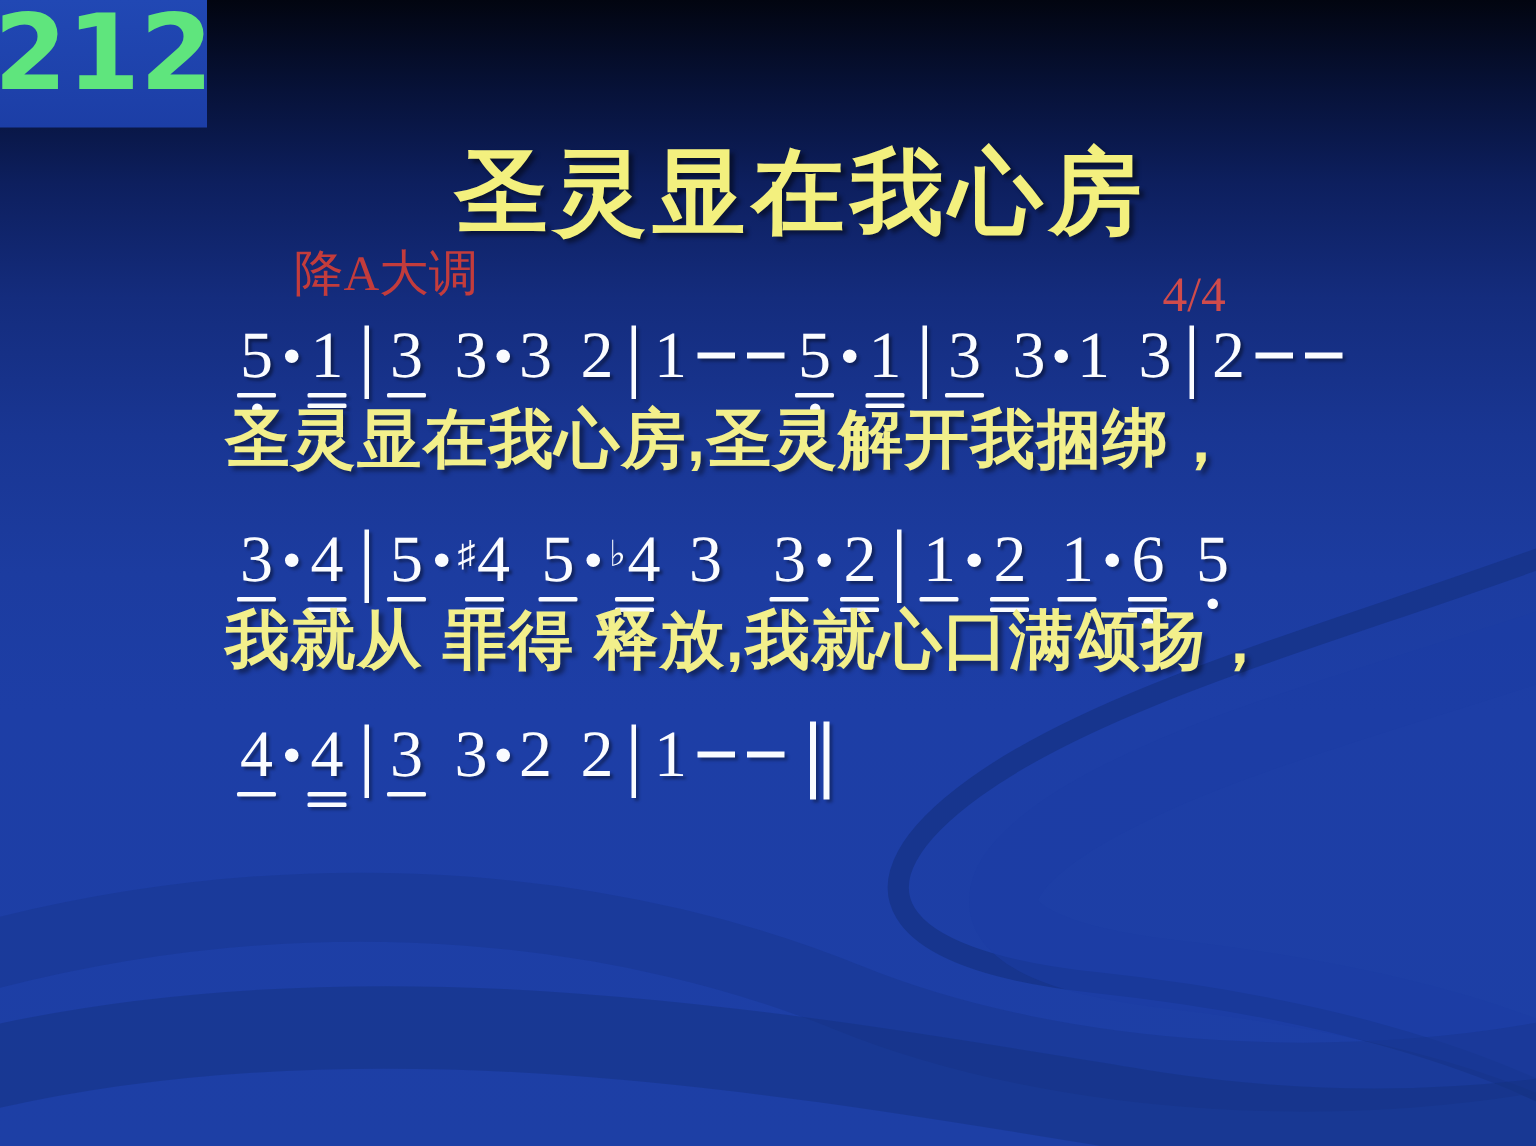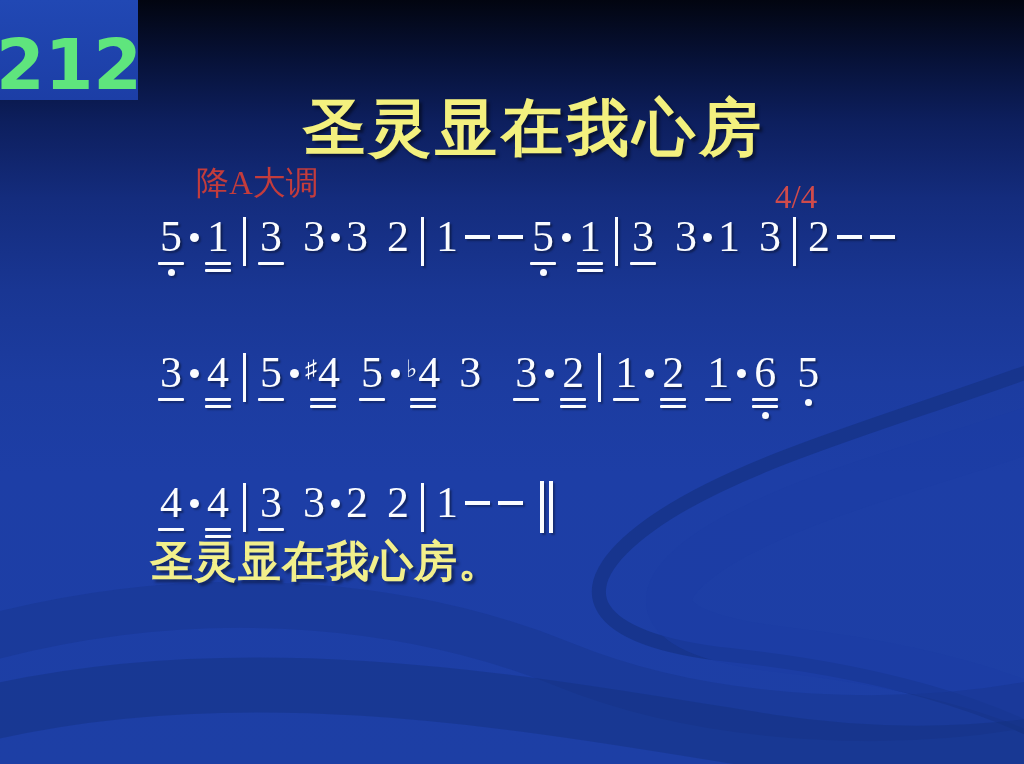--- a/index.html
+++ b/index.html
@@ -7,23 +7,23 @@
     position:relative;
     width:1024px;height:764px;
     overflow:hidden;
     background:linear-gradient(to bottom,
       #020510 0%, #071239 8%, #0d1f5e 16%, #142c7d 26%,
       #193693 38%, #1c3ca0 50%, #1d3ea6 62%, #1d3fa5 100%);
     font-family:"Liberation Sans","DejaVu Sans",sans-serif;
   }
   .swoosh{position:absolute;left:0;top:0;width:1024px;height:764px;pointer-events:none;}
   .num-box{
-    position:absolute;left:0;top:0;width:138px;height:100px;
+    position:absolute;left:0;top:0;width:138px;height:85px;
     background:linear-gradient(to bottom,#2148b4,#1c3ea6);
-    display:flex;align-items:flex-end;justify-content:center;
+    display:flex;align-items:flex-start;justify-content:center;
   }
   .num-box .num{
     font-family:"DejaVu Sans","Liberation Sans",sans-serif;
     font-weight:bold;font-size:70px;line-height:1;color:#5fe57d;
   }
   .title{
     position:absolute;left:0;top:86px;width:1024px;
     padding-left:44px;box-sizing:border-box;
     text-align:center;
     font-size:62px;font-weight:bold;letter-spacing:4px;
@@ -179,20 +179,21 @@
       <span class="note">
         <span class="d">2</span>
       </span>
       <span class="dashtok">
         <i></i>
       </span>
       <span class="dashtok">
         <i></i>
       </span>
     </div>
+  <div class="lyrics l1">圣灵显在我心房,圣灵解开我捆绑，</div>
 
   <div class="notation n2">
       <span class="note">
         <span class="d">3</span>
         <span class="ul"></span>
       </span>
       <span class="dottok">
         <i></i>
       </span>
       <span class="note">
@@ -270,20 +271,21 @@
         <span class="ul"></span>
         <span class="ul"></span>
         <span class="lowdot"></span>
       </span>
       <span class="sp"></span>
       <span class="note">
         <span class="d">5</span>
         <span class="lowdot"></span>
       </span>
     </div>
+  <div class="lyrics l2">我就从 罪得 释放,我就心口满颂扬，</div>
 
   <div class="notation n3">
       <span class="note">
         <span class="d">4</span>
         <span class="ul"></span>
       </span>
       <span class="dottok">
         <i></i>
       </span>
       <span class="note">
@@ -318,15 +320,14 @@
         <i></i>
       </span>
       <span class="dashtok">
         <i></i>
       </span>
       <span class="endbar">
         <i></i>
         <i></i>
       </span>
     </div>
-  <div class="lyrics l3">圣灵显在我心房。</div>
 
 </div>
 
 </body></html>

